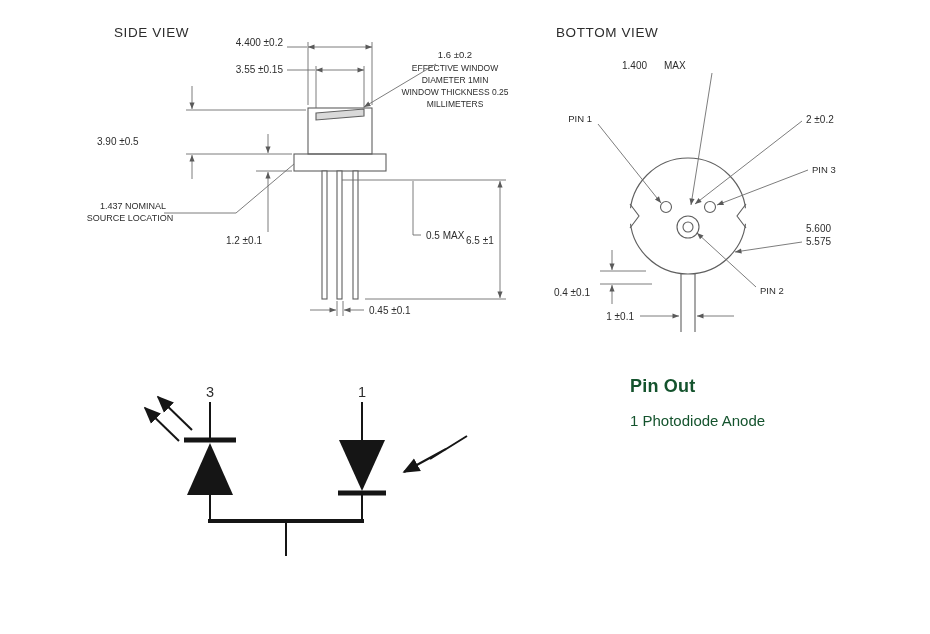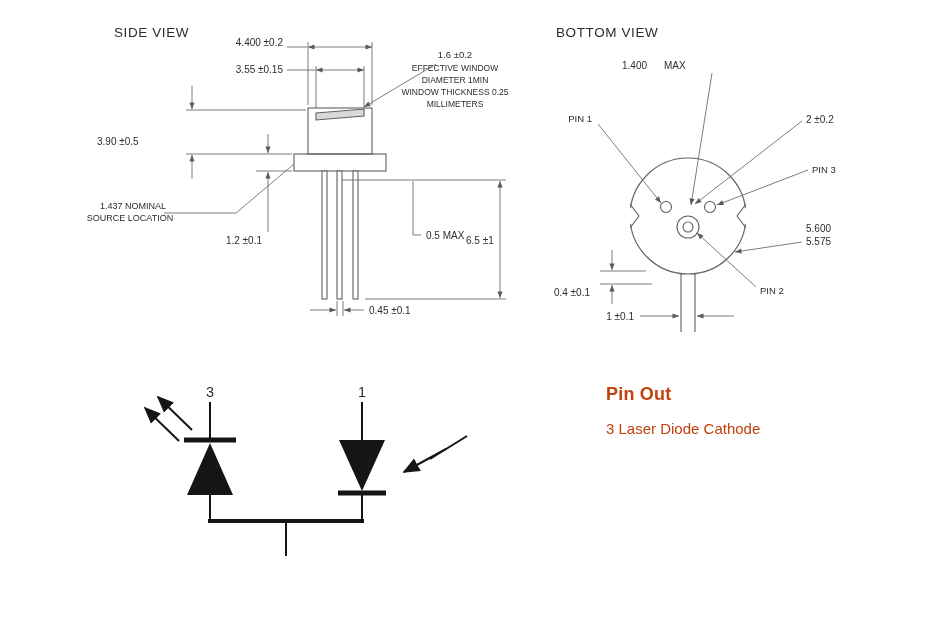--- a/index.html
+++ b/index.html
@@ -7,21 +7,21 @@
   body { font-family: "Liberation Sans", sans-serif; }
   .canvas {
     position: relative;
     width: 930px;
     height: 556px;
     background: #ffffff;
     overflow: hidden;
   }
   .canvas svg { position: absolute; left: 0; top: 0; }
   svg text { font-family: "Liberation Sans", sans-serif; fill: #2d2d2d; }
-  .pinout { position: absolute; left: 606px; top: 376px; color: #c2410c; margin-top: 8px; }
+  .pinout { position: absolute; left: 630px; top: 376px; color: #14532d; }
   .pinout h2 { font-size: 18px; font-weight: bold; margin-bottom: 13px; letter-spacing: 0.2px; }
   .pinout .pin-item { font-size: 15px; line-height: 22px; }
 </style>
 </head>
 <body>
 
 <div class="canvas">
 
 <svg width="930" height="634" viewBox="0 0 930 634">
   <defs>
@@ -155,16 +155,16 @@
     <polyline points="467,436 430,459 446,449 404,472" marker-end="url(#arrB)"></polyline>
   </g>
 
   <text x="210" y="397" font-size="14.5" text-anchor="middle" fill="#111">3</text>
   <text x="362" y="397" font-size="14.5" text-anchor="middle" fill="#111">1</text>
   <text x="286" y="606" font-size="14.5" text-anchor="middle" fill="#111">2</text>
 </svg>
 
   <div class="pinout">
     <h2>Pin Out</h2>
-    <div class="pin-item">3 Laser Diode Cathode</div>
+    <div class="pin-item">1 Photodiode Anode</div>
   </div>
 
 </div>
 
 </body></html>

